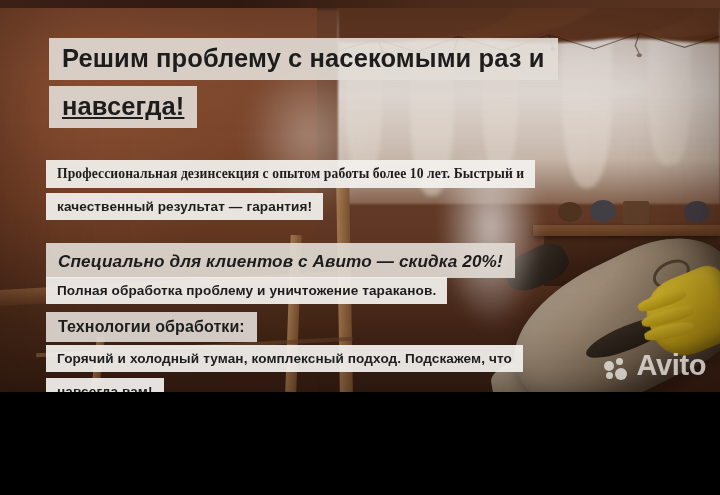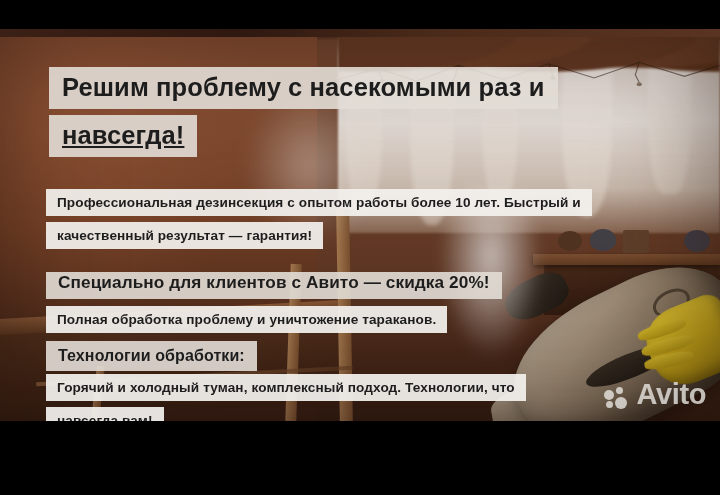--- a/index.html
+++ b/index.html
@@ -2,21 +2,20 @@
 <html lang="ru"><head>
 <meta charset="utf-8">
 <style>
   html,body{margin:0;padding:0;background:#000;}
   #ad{
     position:relative;
     width:720px;height:392px;
     overflow:hidden;
     font-family:"Liberation Sans","DejaVu Sans",sans-serif;
     background:#6b4430;
-    margin-top:29px;
   }
 
   
   .layer{position:absolute;inset:0;}
 
   
   .bg-base{
     background:
       linear-gradient(180deg,#3a1f14 0%,#3a1f14 1.2%,#7a4b33 3%,#7c4d34 25%,#6d4029 60%,#4b2a1b 88%,#3a2015 100%);
   }
@@ -174,27 +173,27 @@
     font-size:25.5px;font-weight:700;
     padding:6px 13px 7px 13px;
   }
   #h1{left:49px;top:38px;}
   #h2{left:49px;top:86px;text-decoration:underline;}
 
   .b-line{
     font-size:13.6px;font-weight:700;
     padding:6px 11px 6px 11px;
   }
-  #b1{left:46px;top:160px;}
+  #b1{left:46px;top:160px;font-family:Liberation Serif, serif;}
   #b2{left:46px;top:193px;text-align:center;}
 
   .promo{
     font-size:17.2px;font-weight:700;
-    padding:0 12px 6px 12px;
-    left:46px;top:243px;
+    padding:8px 12px 6px 12px;
+    left:46px;top:243px;font-style:italic;
   }
   #b3{left:46px;top:277px;}
 
   .tech-h{
     font-size:16px;font-weight:700;
     padding:6px 12px 6px 12px;
     left:46px;top:312px;
   }
   #b4{left:46px;top:345px;}
   #b5{left:46px;top:378px;}
@@ -279,21 +278,21 @@
     <div id="h1" class="tbox h-line">Решим проблему с насекомыми раз и</div>
     <div id="h2" class="tbox h-line">навсегда!</div>
 
     <div id="b1" class="tbox light b-line">Профессиональная дезинсекция с опытом работы более 10 лет. Быстрый и</div>
     <div id="b2" class="tbox light b-line">качественный результат — гарантия!</div>
 
     <div class="tbox promo">Специально для клиентов с Авито — скидка 20%!</div>
     <div id="b3" class="tbox light b-line">Полная обработка проблему и уничтожение тараканов.</div>
 
     <div class="tbox tech-h">Технологии обработки:</div>
-    <div id="b4" class="tbox light b-line">Горячий и холодный туман, комплексный подход. Технологии, что</div>
+    <div id="b4" class="tbox light b-line">Горячий и холодный туман, комплексный подход. Подскажем, что</div>
     <div id="b5" class="tbox light b-line">навсегда вам!</div>
   </div>
 
   <div id="watermark">
     <span class="wm-dots">
       <i></i>
         <i></i>
         <i></i>
         <i></i>
     </span>

